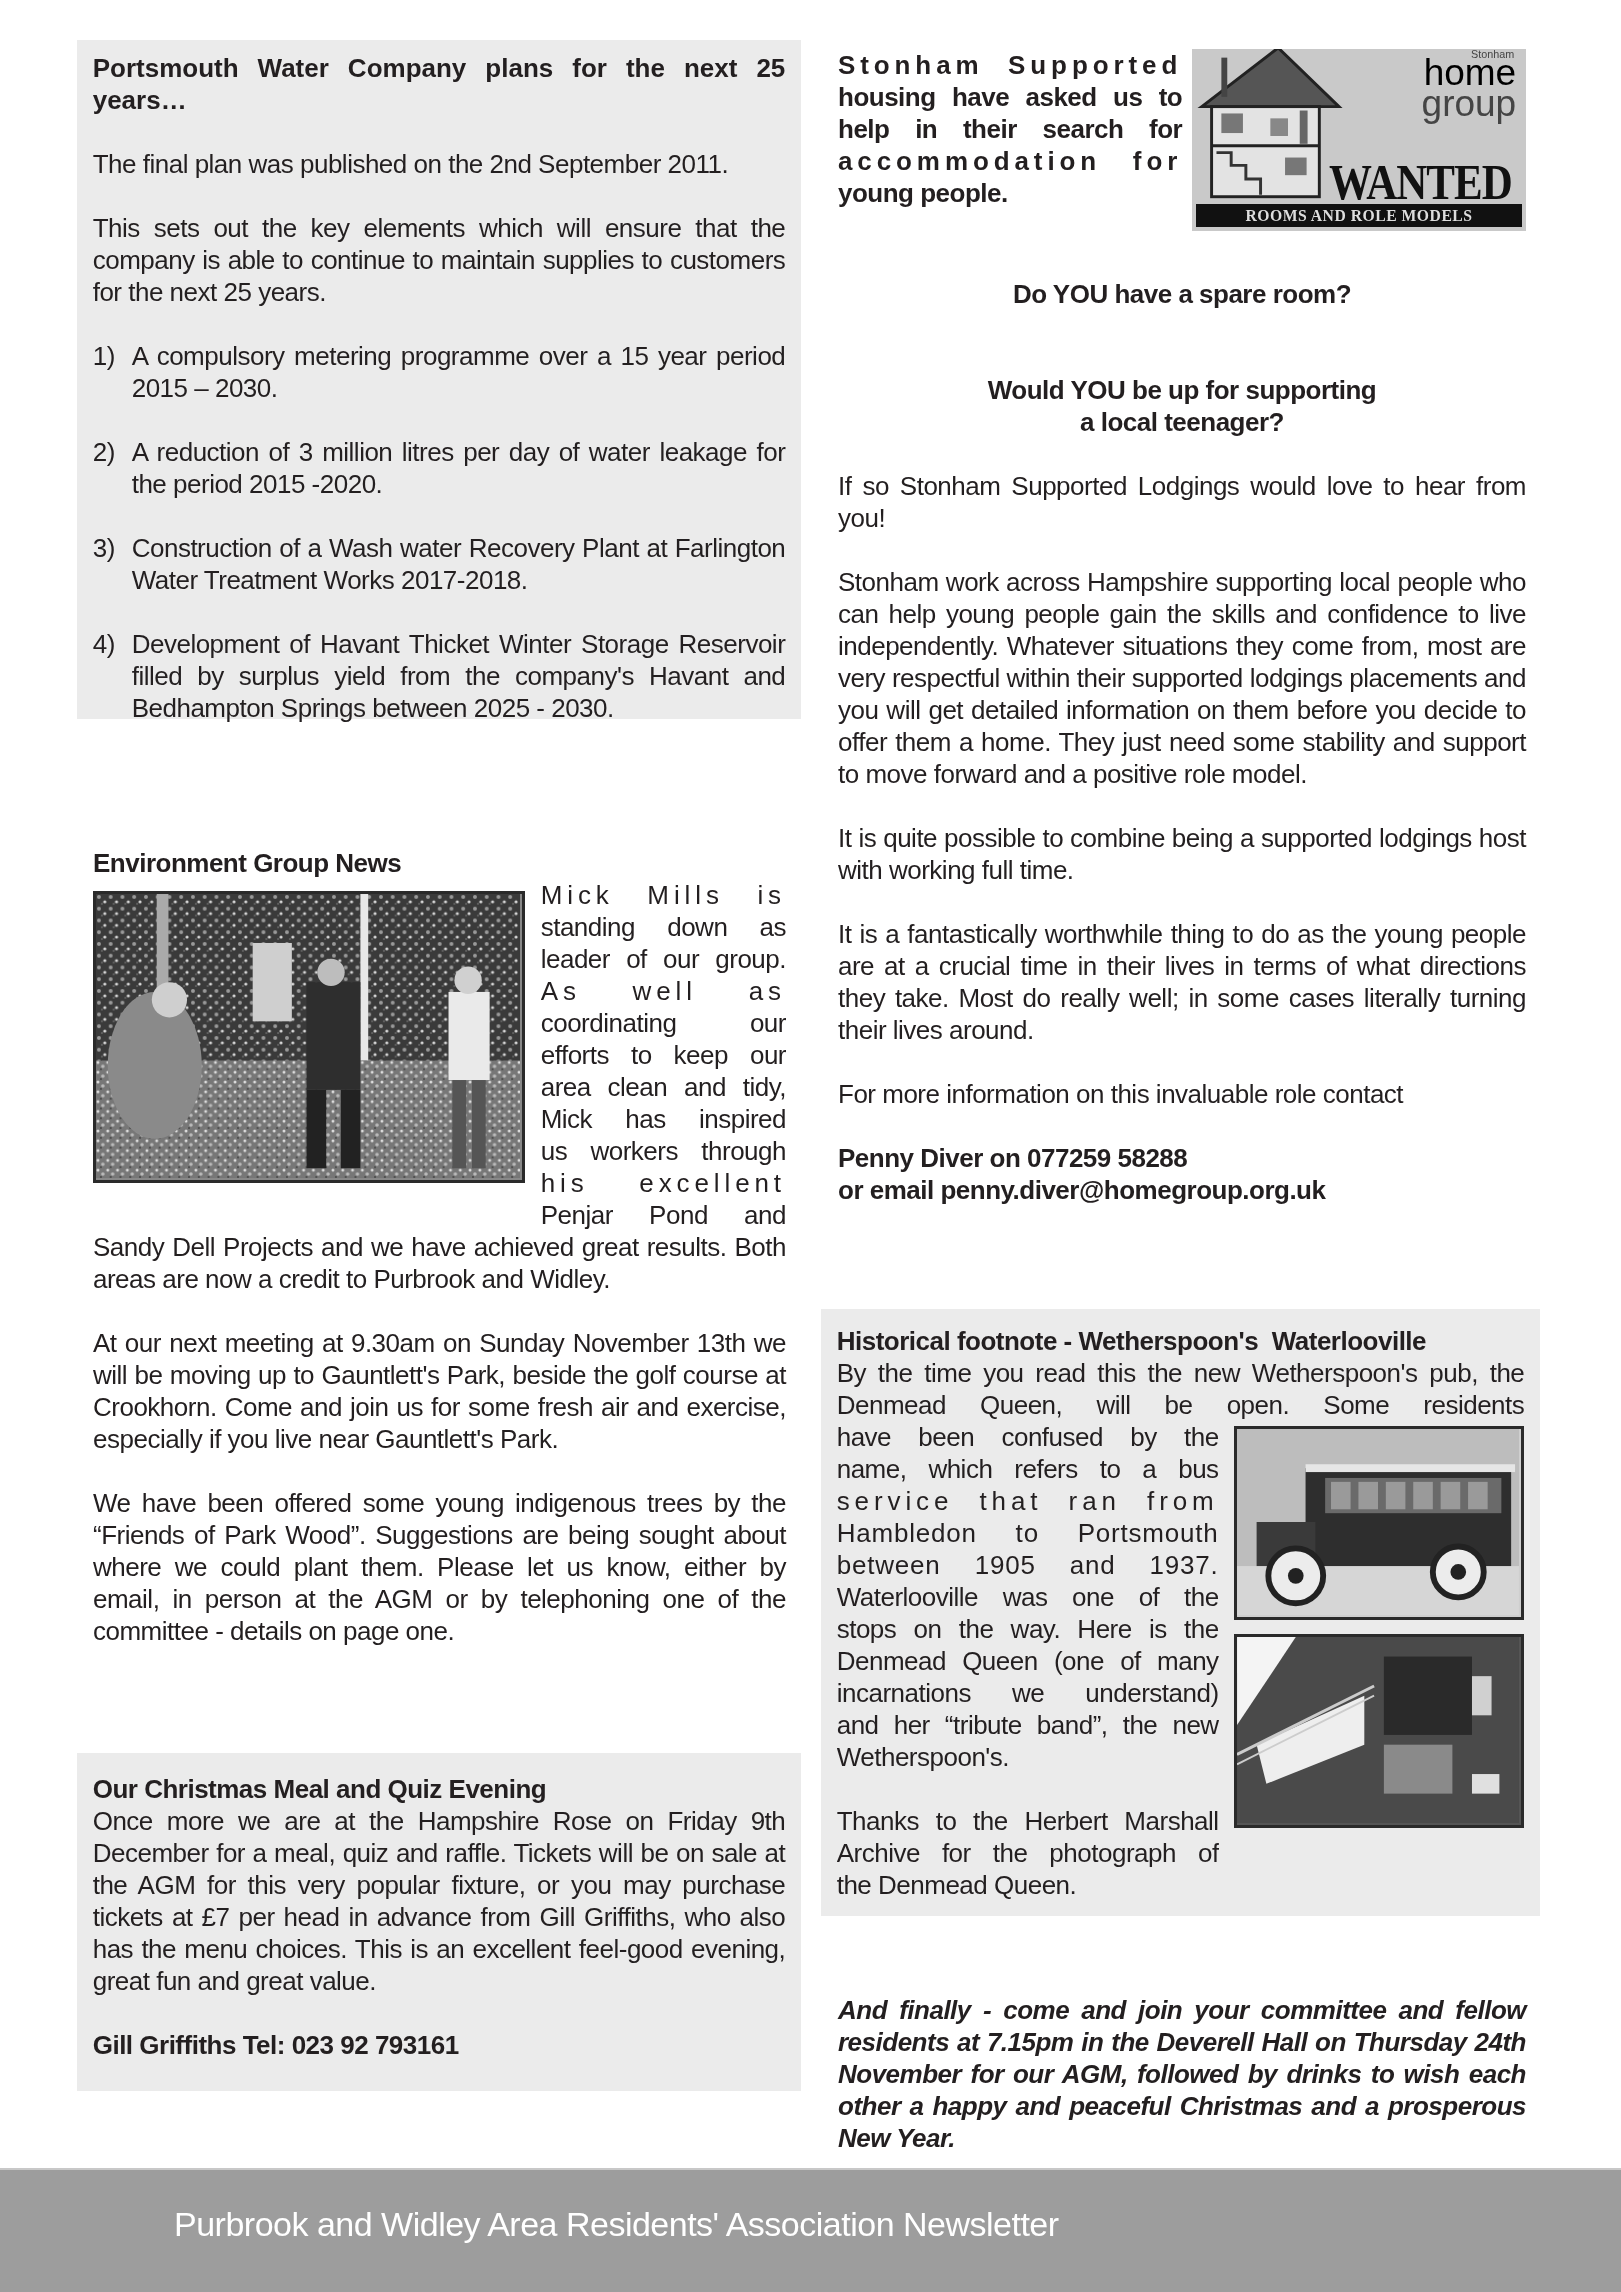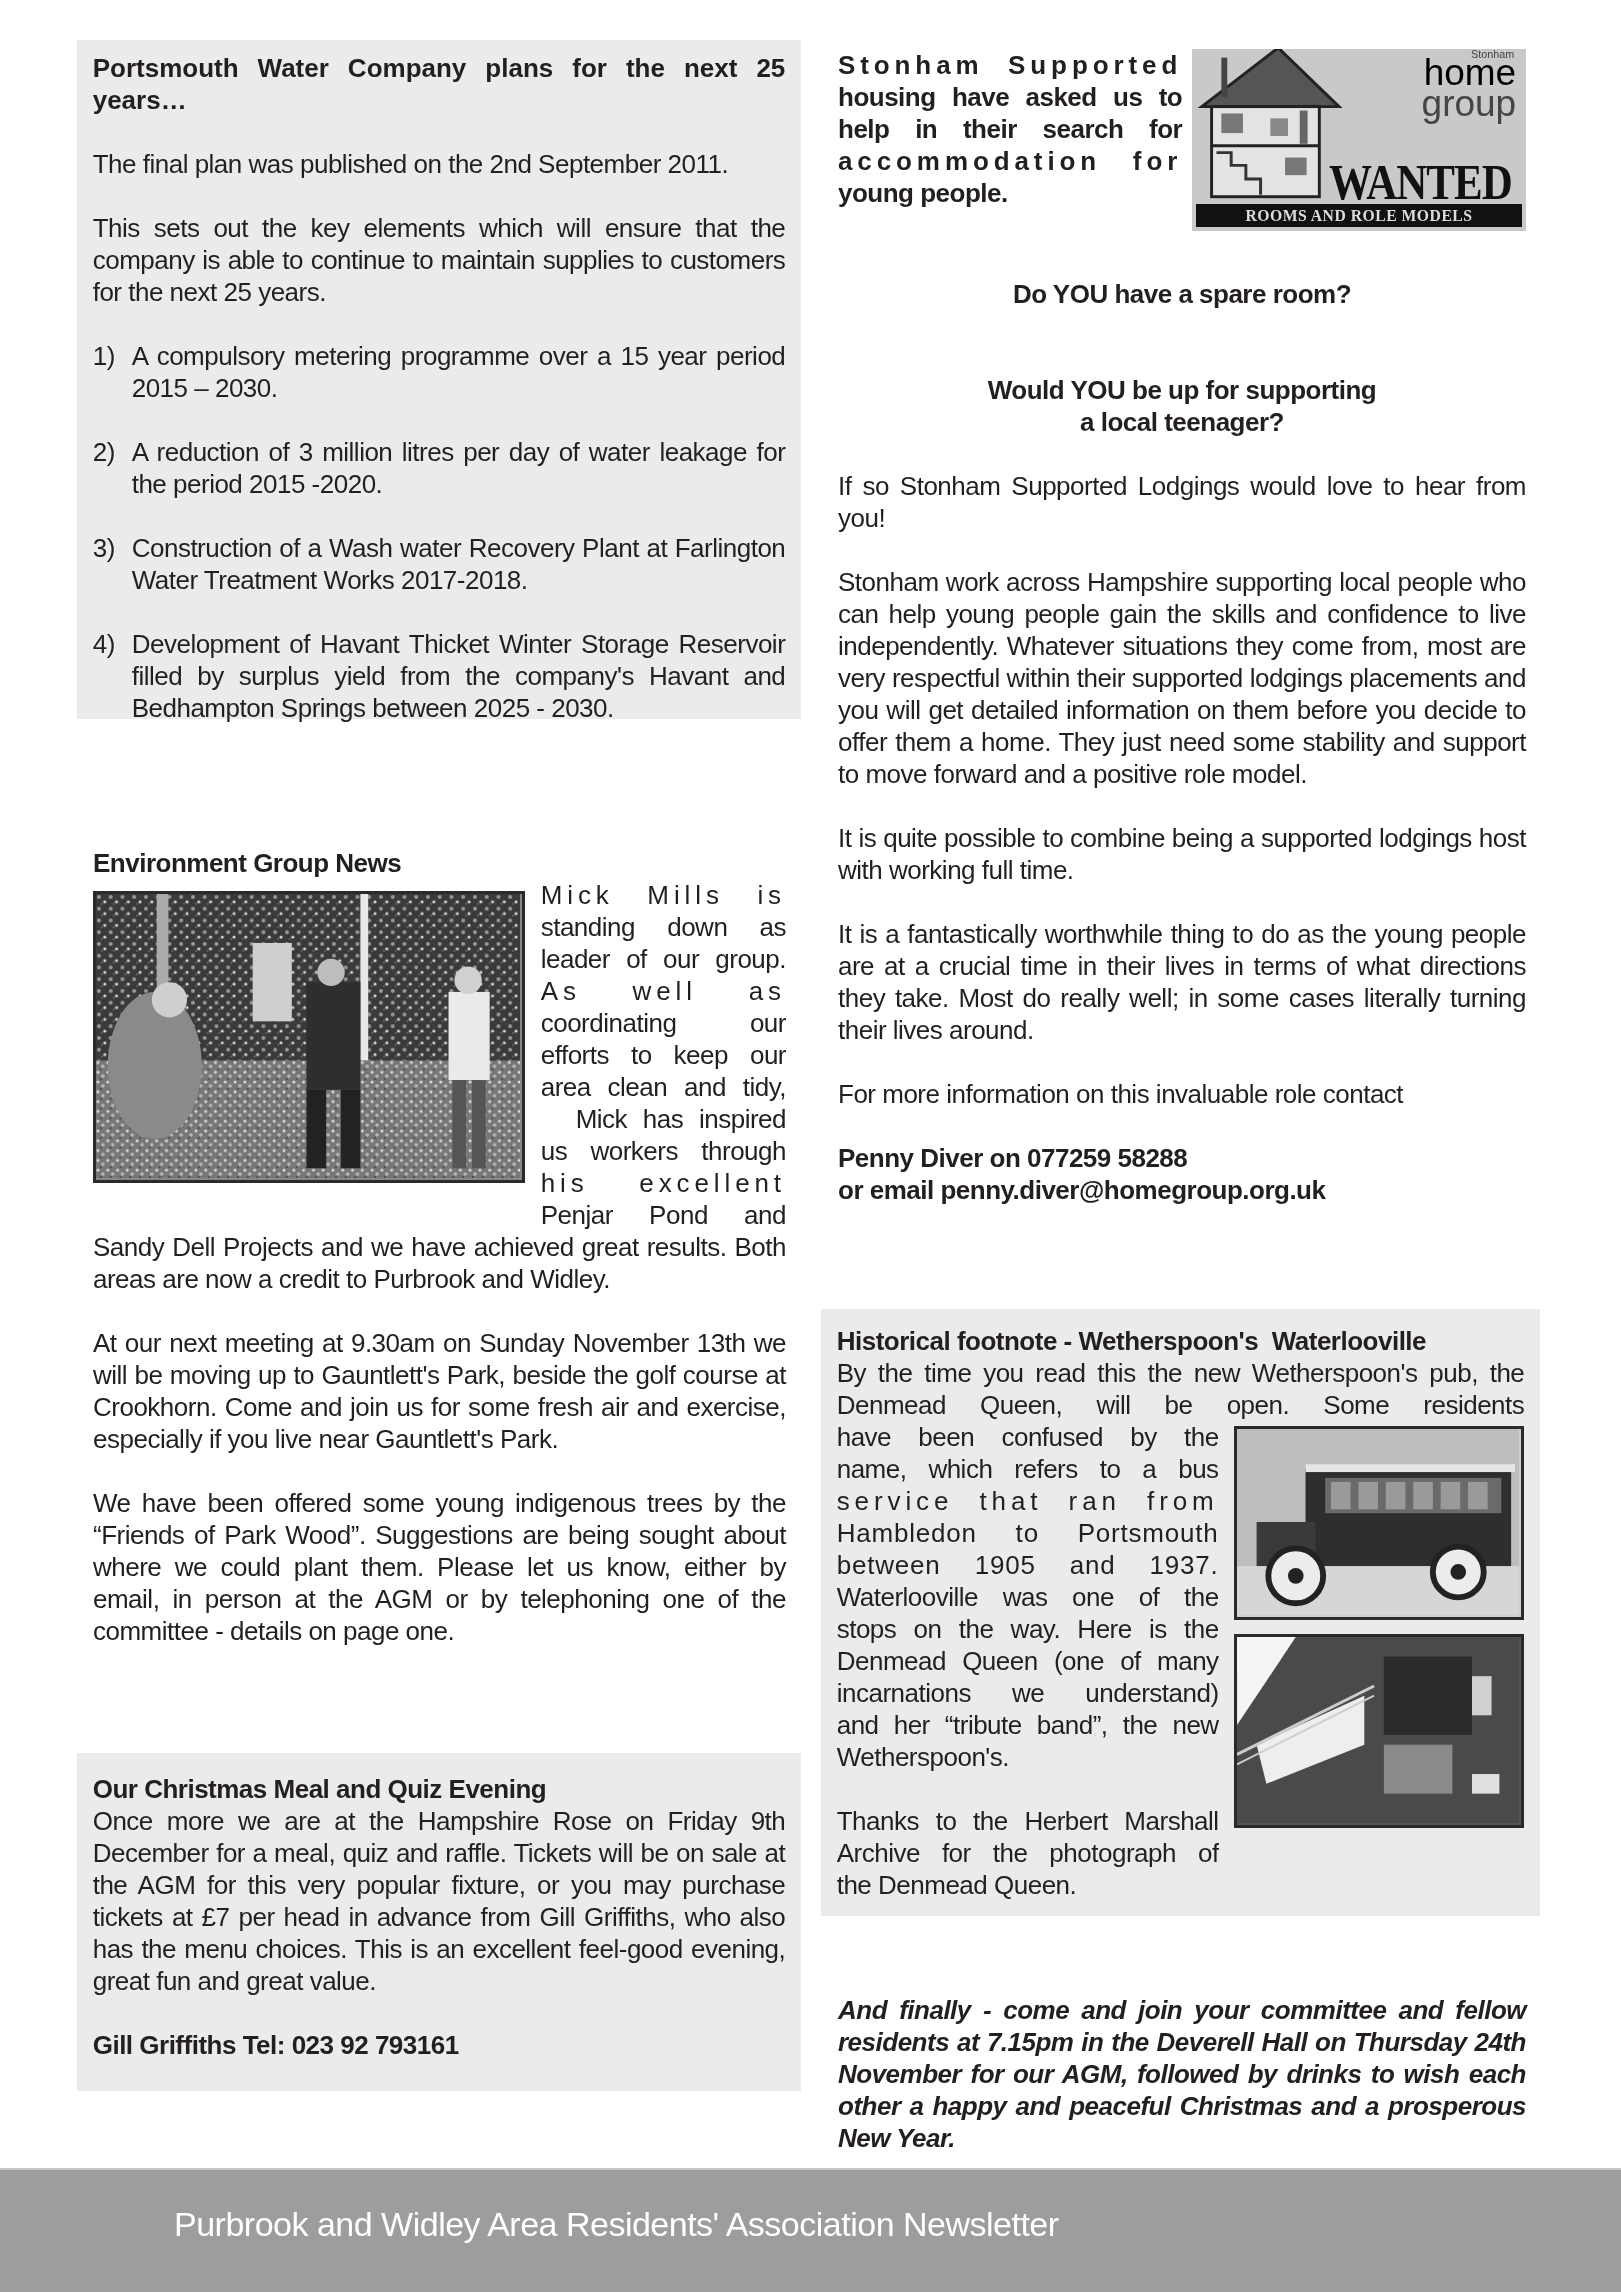--- a/index.html
+++ b/index.html
@@ -114,21 +114,21 @@
       </svg>
     </div>
     <div class="txt" style="overflow:hidden;">
       <div class="wide-spacing">Mick Mills is</div>
       <div style="text-align-last:justify;">standing down as</div>
       <div style="text-align-last:justify;">leader of our group.</div>
       <div class="wide-spacing">As well as</div>
       <div style="text-align-last:justify;">coordinating our</div>
       <div style="text-align-last:justify;">efforts to keep our</div>
       <div style="text-align-last:justify;">area clean and tidy,</div>
-      <div style="text-align-last:justify;margin-left:35px;">Mick has inspired</div>
+      <div style="text-align-last:justify;">Mick has inspired</div>
       <div style="text-align-last:justify;">us workers through</div>
       <div class="wide-spacing">his excellent</div>
       <div style="text-align-last:justify;">Penjar Pond and</div>
     </div>
   </div>
   <p class="txt">Sandy Dell Projects and we have achieved great results.  Both areas are now a credit to Purbrook and Widley.</p>
   <div class="gap"></div>
   <p class="txt">At our next meeting at 9.30am on Sunday November 13th we will be moving up to Gauntlett's Park, beside the golf course at Crookhorn.  Come and join us for some fresh air and exercise, especially if you live near Gauntlett's Park.</p>
   <div class="gap"></div>
   <p class="txt">We have been offered some young indigenous trees by the “Friends of Park Wood”.  Suggestions are being sought about where we could plant them.  Please let us know, either by email, in person at the AGM or by telephoning one of the committee - details on page one.</p>

